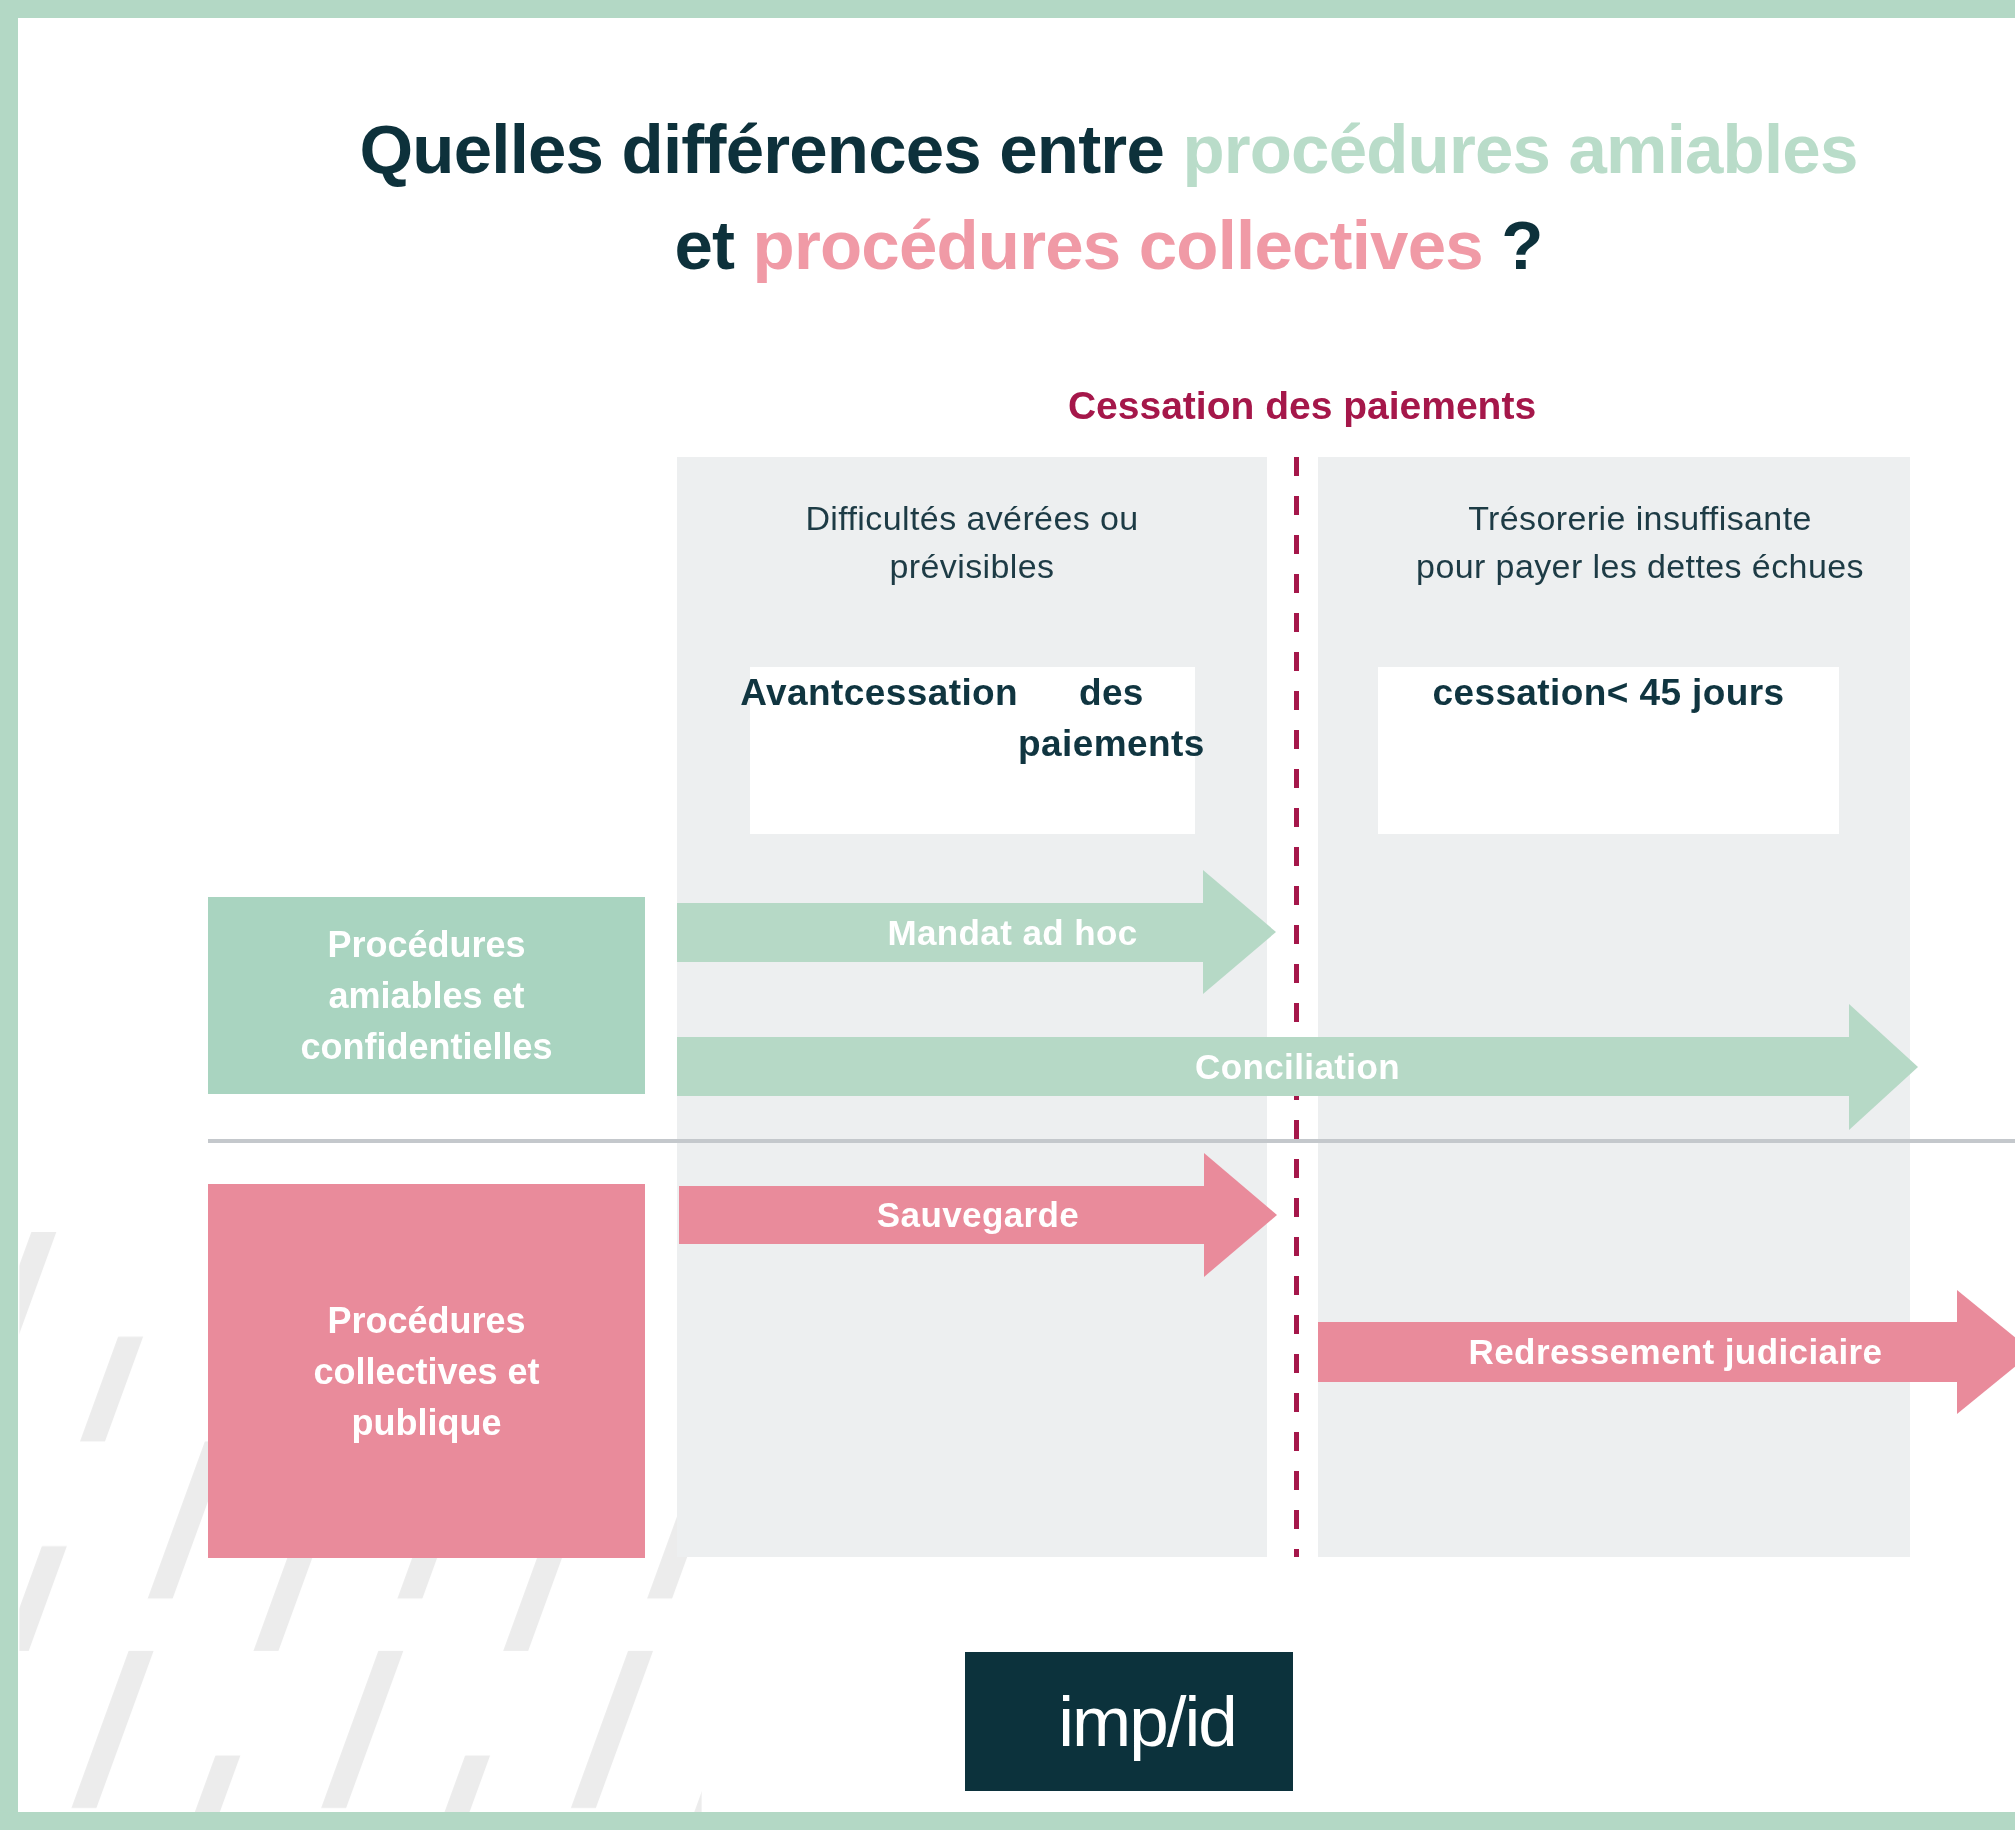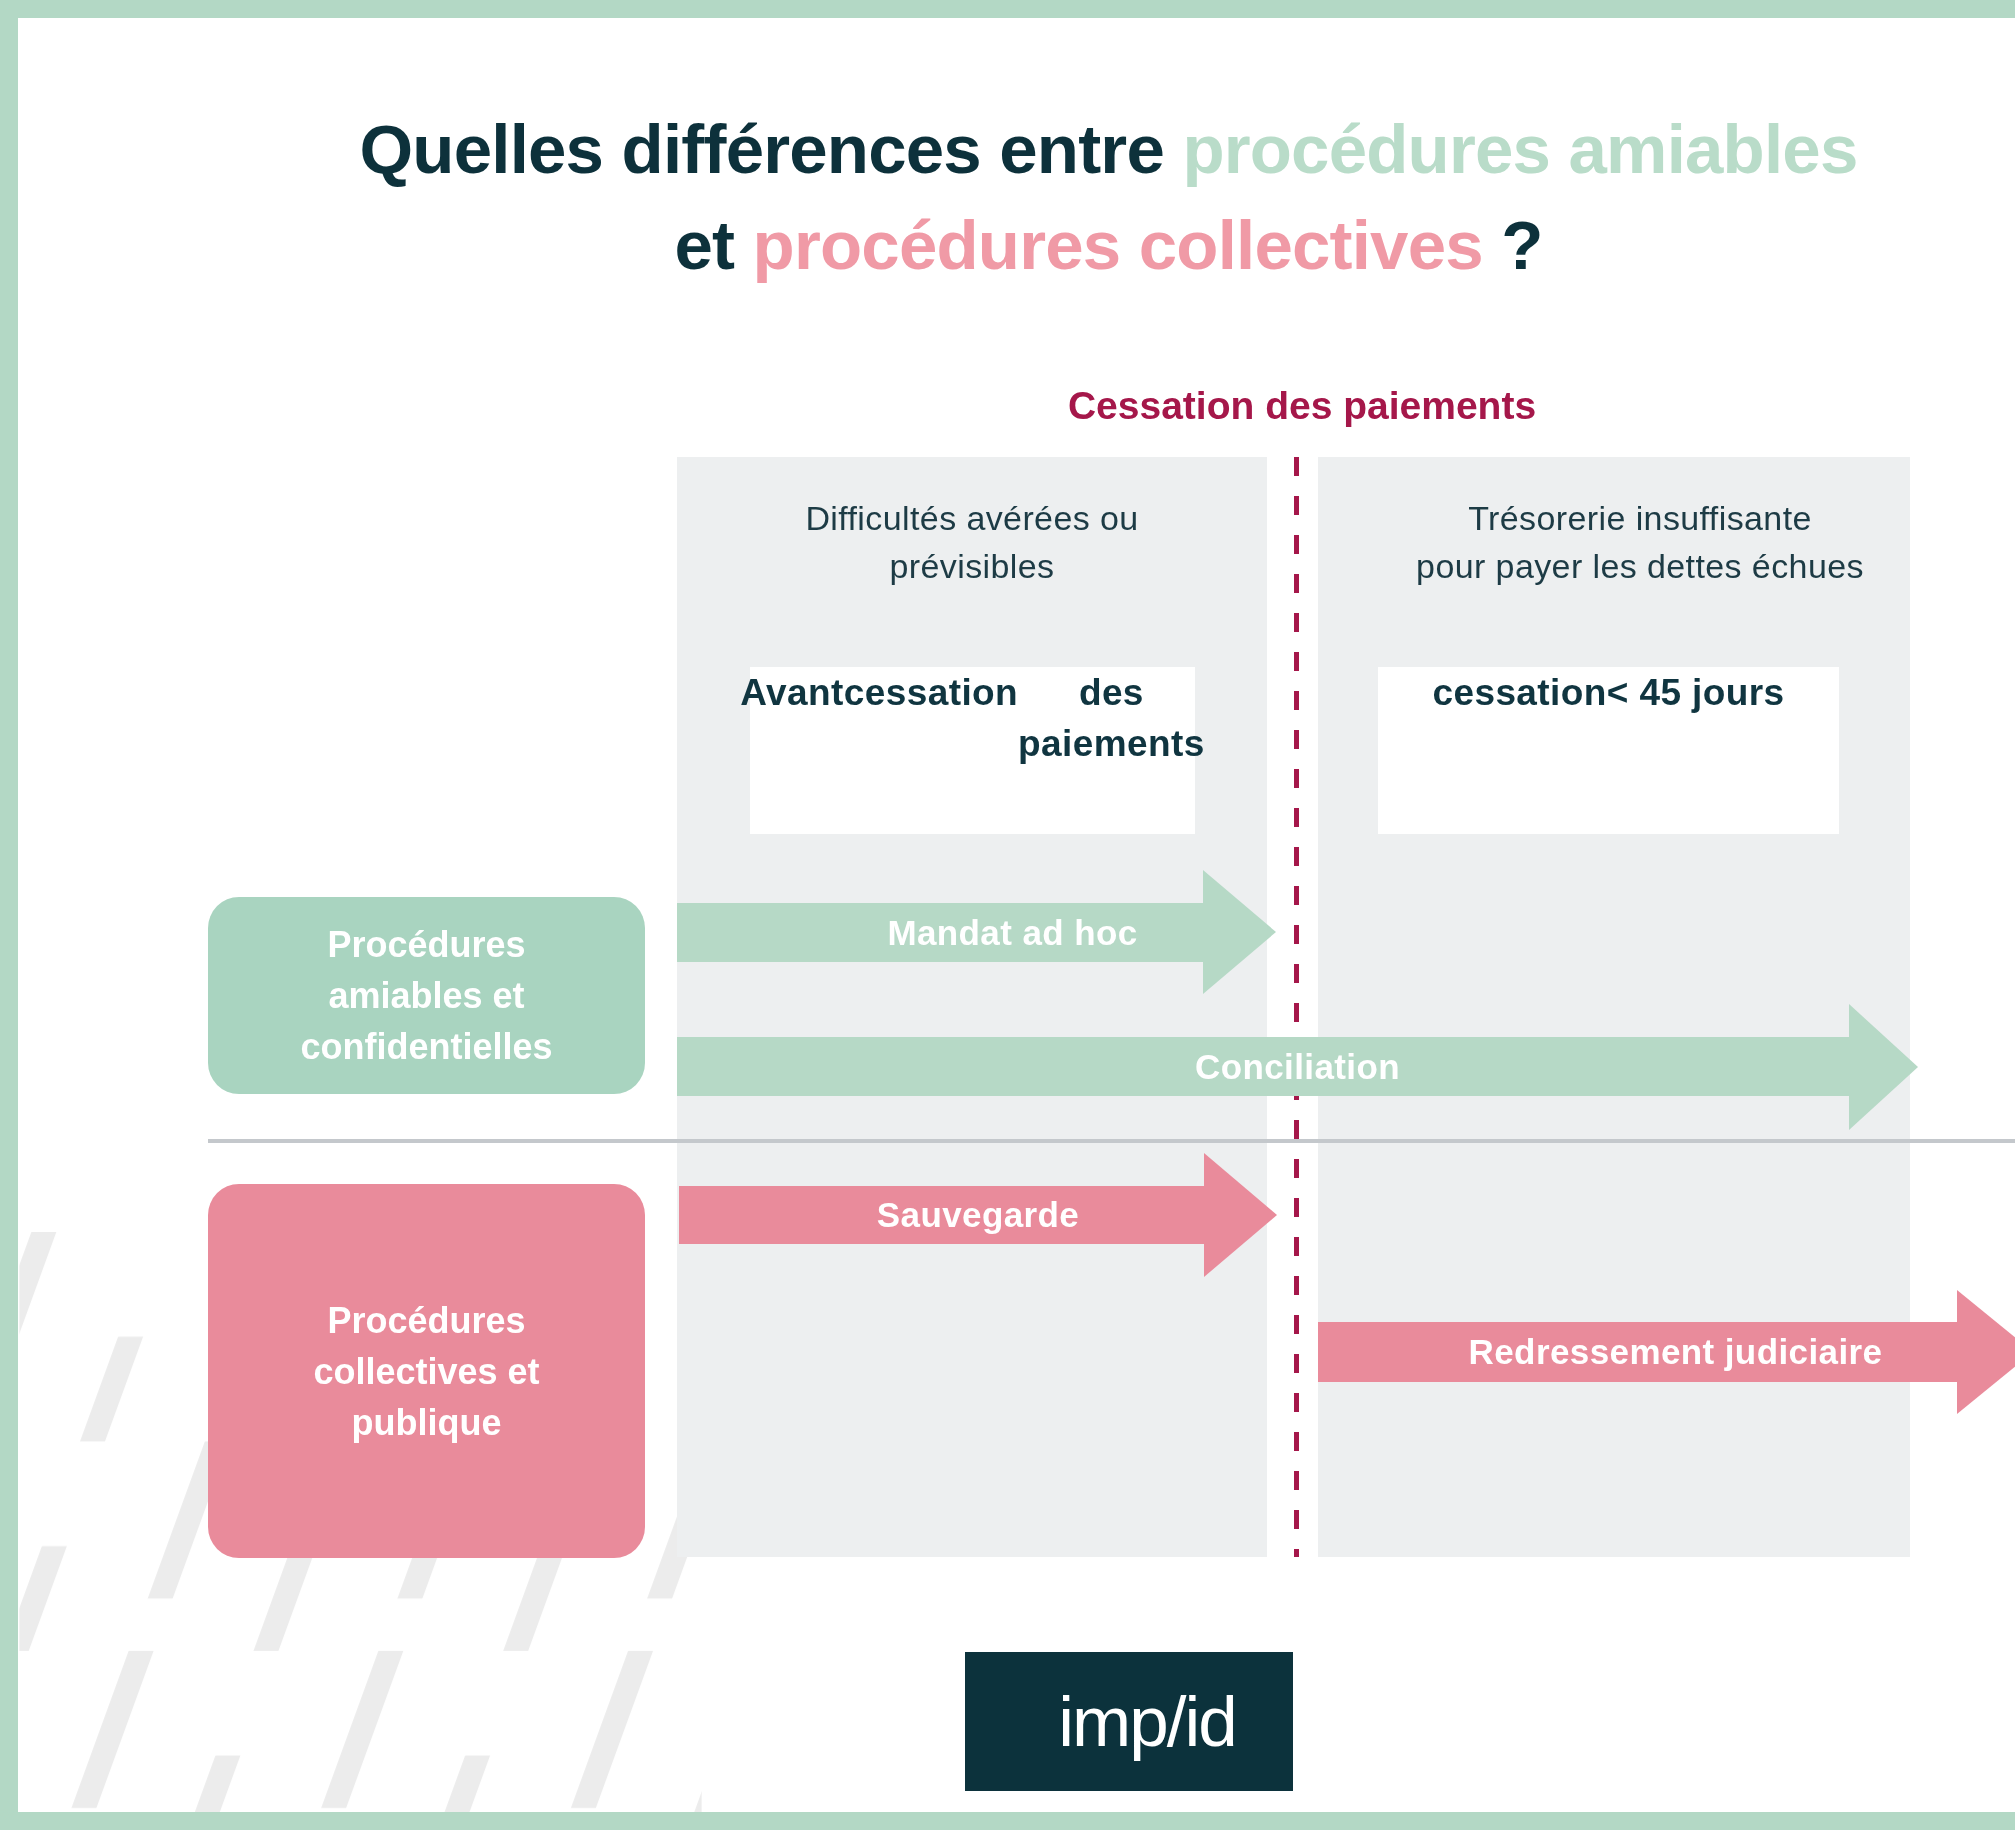--- a/index.html
+++ b/index.html
@@ -41,21 +41,21 @@
   
   .wbox{top:667px;height:167px;background:#ffffff;z-index:3;
         display:flex;flex-direction:row;justify-content:center;text-align:center;
         font-size:37px;font-weight:700;line-height:51px;color:#103540;letter-spacing:0.4px;}
   .wbox.left{left:750px;width:445px;}
   .wbox.right{left:1378px;width:461px;}
 
   
   .cat-box{left:208px;width:437px;z-index:4;display:flex;flex-direction:column;
            justify-content:center;text-align:center;color:#ffffff;
-           font-size:36px;font-weight:700;line-height:51px;border-radius:31px;}
+           font-size:36px;font-weight:700;line-height:51px;}
   .cat-box.green{top:897px;height:197px;background:#a9d4c0;}
   .cat-box.pink{top:1184px;height:374px;background:#e98b9b;}
 
   
   .arrow-body{z-index:4;}
   .arrow-body.green{background:#b6d9c6;}
   .arrow-body.pink{background:#e98b9b;}
   .arrow-head{width:0;height:0;z-index:4;}
   .arrow-label{z-index:5;display:flex;align-items:center;justify-content:center;
                color:#ffffff;font-size:35px;font-weight:700;letter-spacing:0.4px;}

